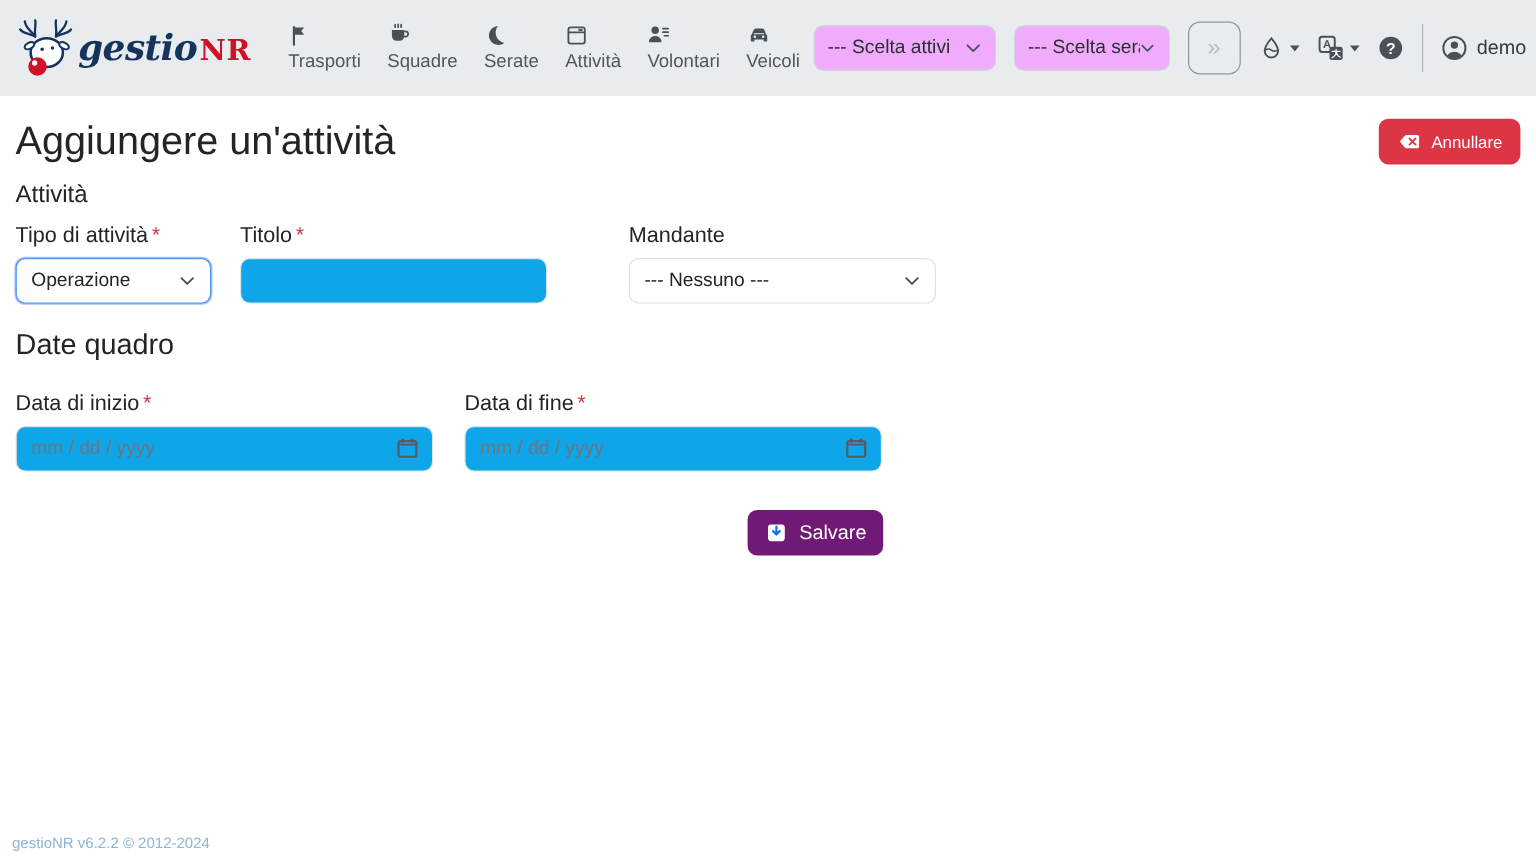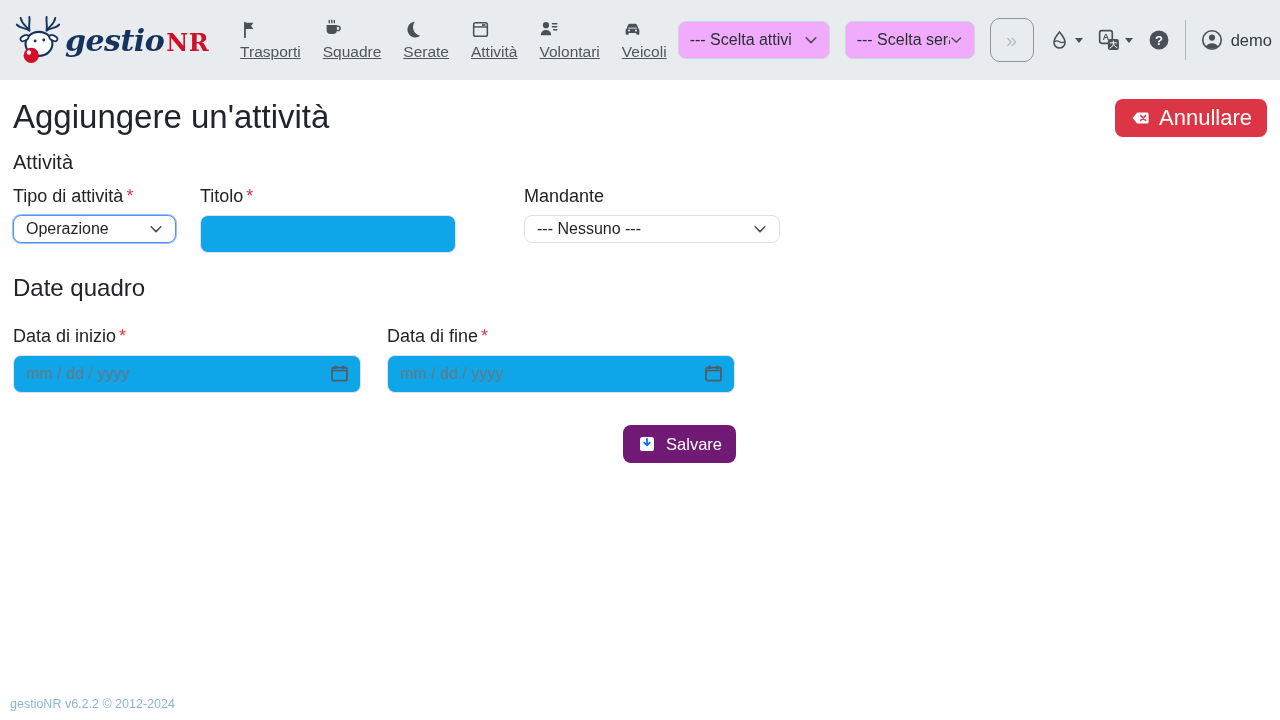--- a/index.html
+++ b/index.html
@@ -21,21 +21,21 @@
   }
   .brand-nr {
     font-family:"DejaVu Serif", serif; font-weight:700; font-size:24px;
     color:#ce1126; margin-left:2px; letter-spacing:0.5px;
   }
   .nav-items { display:flex; align-items:center; }
   .nav-item {
     display:flex; flex-direction:column; align-items:flex-start;
     padding:0 11px; cursor:pointer;
   }
-  .nav-item .nav-label { font-size:15.5px; color:#51565c; margin-top:4px;text-decoration:underline; }
+  .nav-item .nav-label { font-size:15.5px; color:#51565c; margin-top:4px; }
   .nav-icon { height:20px; display:flex; align-items:center; }
 
   .right-cluster { margin-left:auto; display:flex; align-items:center; gap:15px; }
   .nav-select {
     height:38px; background:#f0abfc; border:1px solid #ced4da; border-radius:8px;
     display:flex; align-items:center; justify-content:space-between;
     padding:0 11px; font-size:16px; color:#2b2f33; cursor:pointer;
     white-space:nowrap; overflow:hidden;
   }
   .nav-select .sel-text { overflow:hidden; }
@@ -54,35 +54,35 @@
   .nav-divider { width:1px; height:40px; background:#adb5bd; }
   .user-menu { display:flex; align-items:center; gap:8px; cursor:pointer;
     font-size:16.5px; color:#343a40; }
 
   
   .main { padding:0 13px; }
   .header-row { display:flex; align-items:center; margin-top:16px; }
   .page-title { font-size:33px; font-weight:500; color:#212529; line-height:1.15; }
   .btn-danger {
     margin-left:auto; margin-top:3px; background:#dc3545; color:#fff; border:none;
-    border-radius:8px; height:38px; padding:0 15px; font-size:22px;
+    border-radius:8px; height:38px; padding:0 15px; font-size:14px;
     display:flex; align-items:center; gap:9px; cursor:pointer;
     font-family:"Liberation Sans", sans-serif;
   }
   .section-h5 { font-size:20px; font-weight:500; margin:14px 0 12px; }
   .section-h4 { font-size:24px; font-weight:500; margin:21px 0 24px; }
   .frow { display:flex; }
   .row1 { gap:24px; }
   .row2 { gap:26px; }
   .col-tipo { width:163px; } .col-titolo { width:256px; } .col-mandante { width:256px;margin-left:44px; }
   .col-date { width:348px; }
   .flabel { display:block; font-size:18px; color:#212529; margin-bottom:8px; }
   .req { color:#dc3545; margin-left:3px; }
   .select-control {
-    height:28px; border:1px solid #dee2e6; border-radius:8px; background:#fff;
+    height:38px; border:1px solid #dee2e6; border-radius:8px; background:#fff;
     display:flex; align-items:center; justify-content:space-between;
     padding:0 12px; font-size:16px; color:#212529; cursor:pointer;
   }
   .select-control.focused {
     border-color:#4f94f8; box-shadow:0 0 0 1px rgba(77,144,254,0.55);
   }
   .text-input {
     width:100%; height:38px; border:1px solid #dee2e6; border-radius:8px;
     padding:0 12px; font-size:16px; color:#212529; background:#0ea5e9; outline:none;
     font-family:"Liberation Sans", sans-serif;

